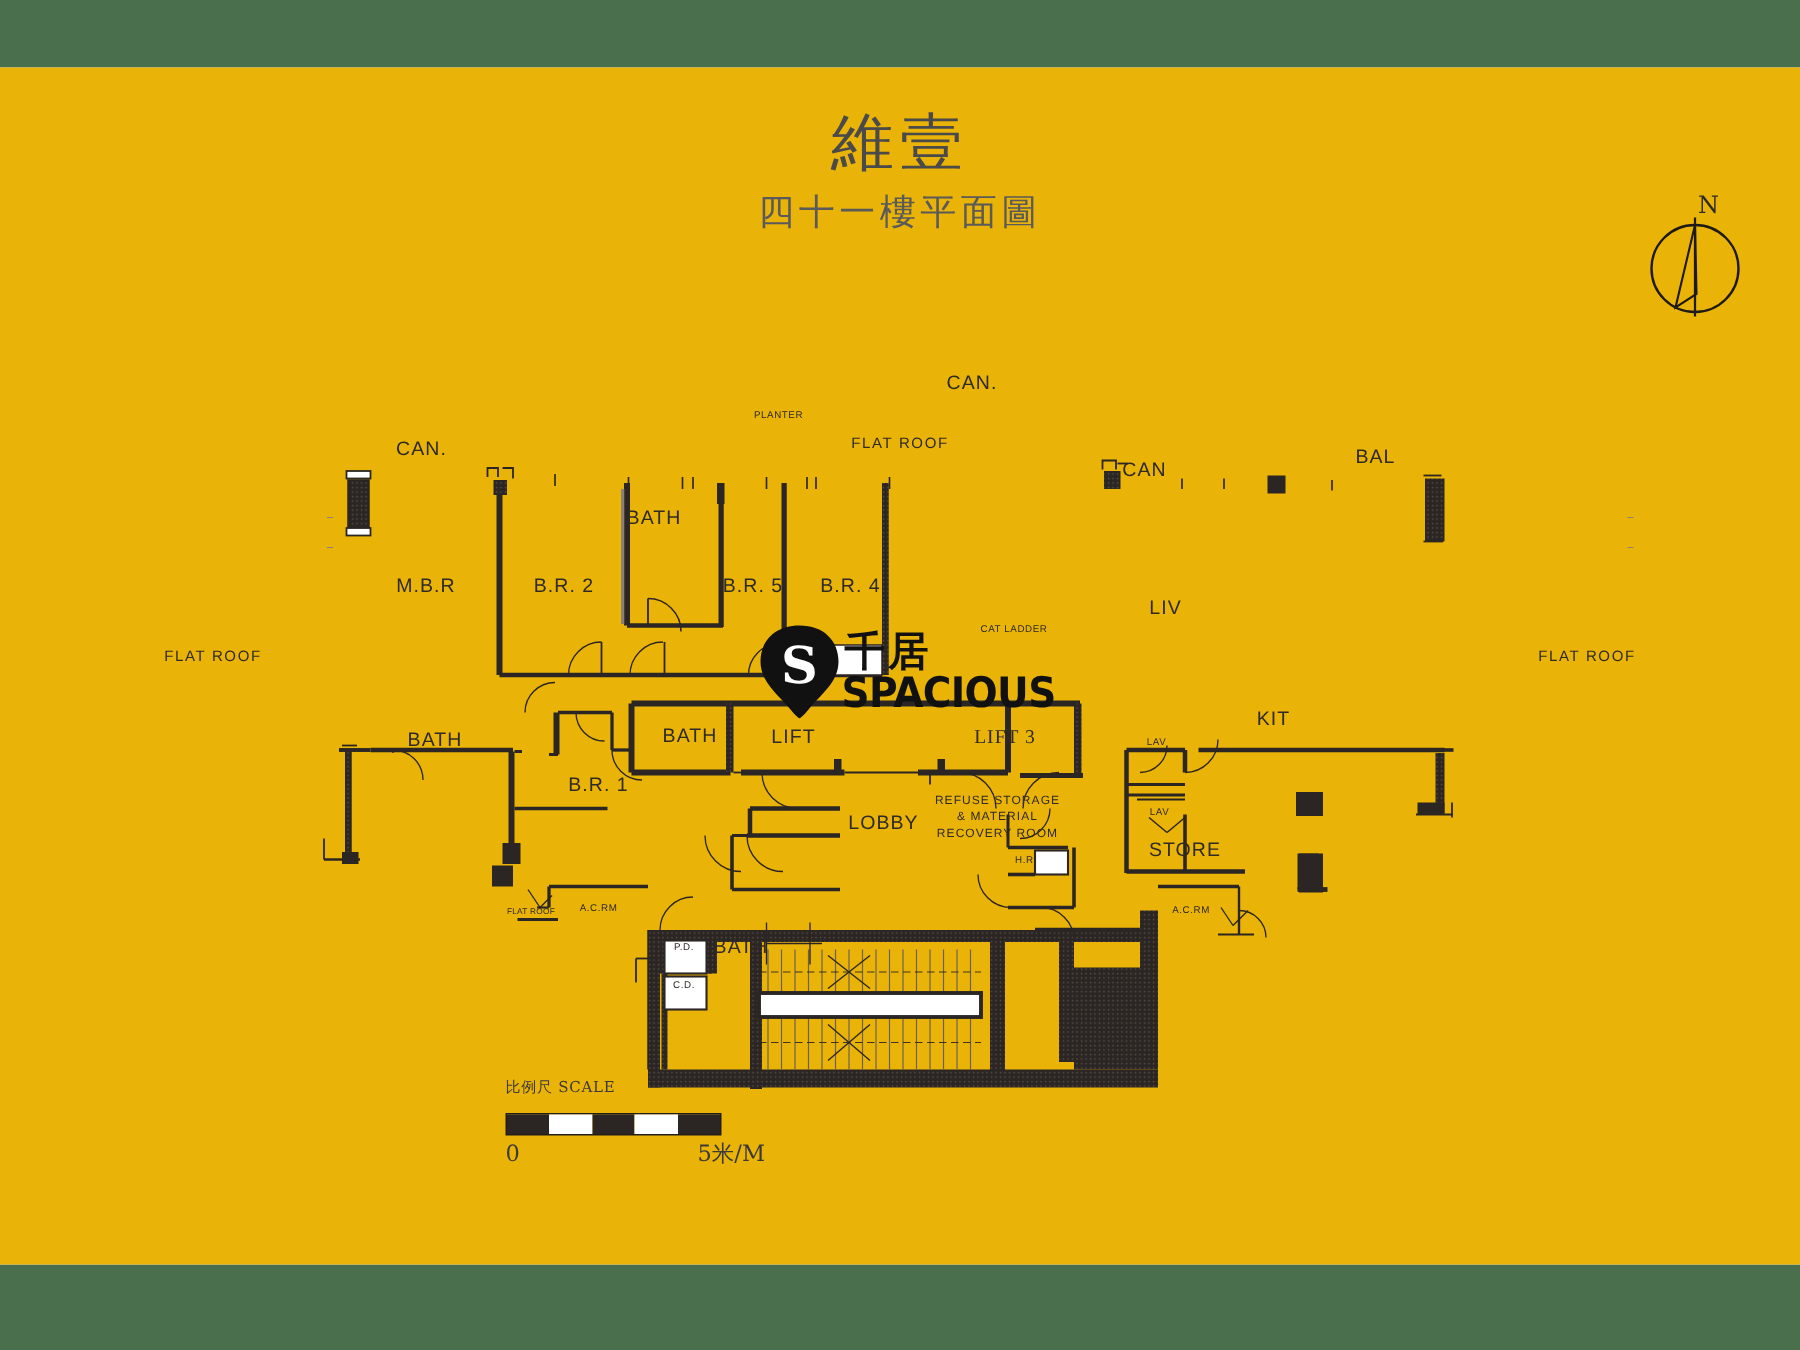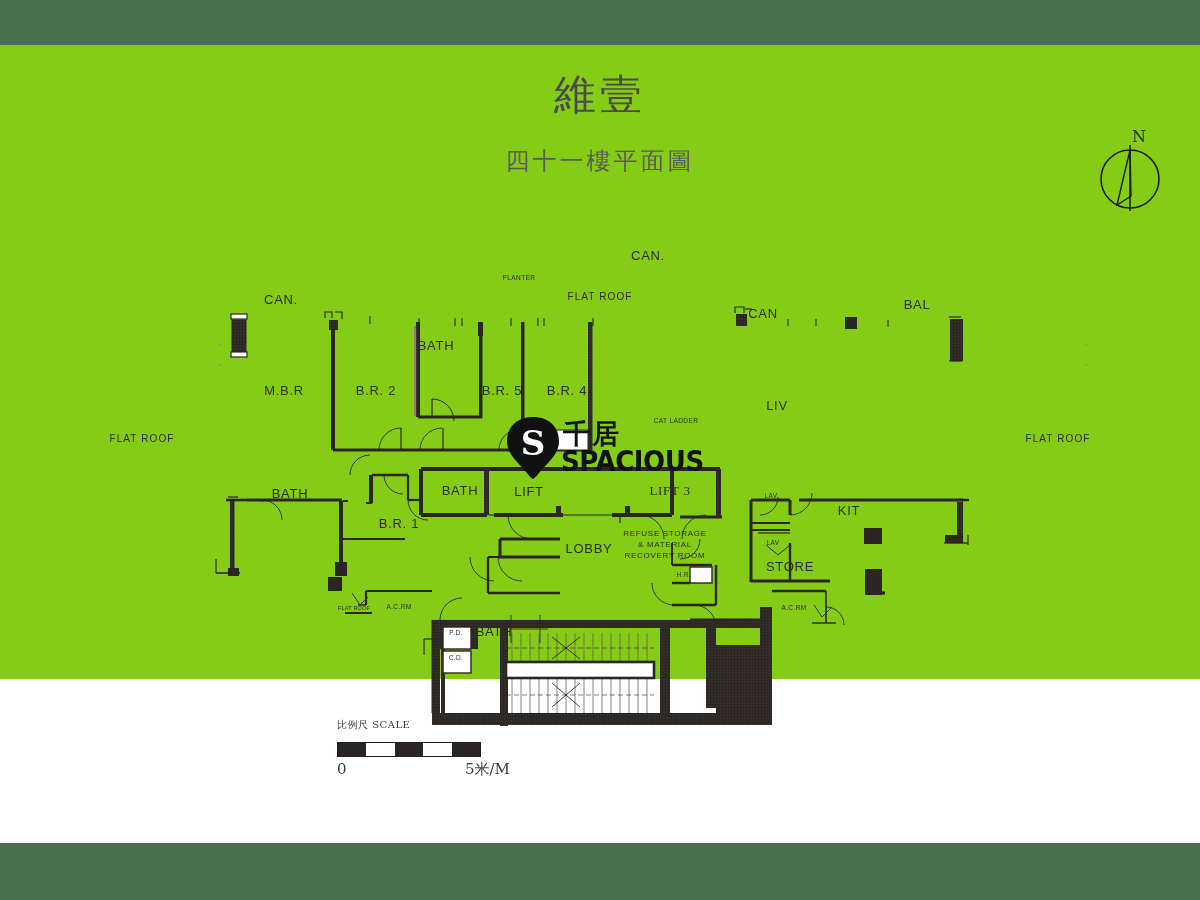--- a/index.html
+++ b/index.html
@@ -22,22 +22,22 @@
     background: #496f4d;
   }
   #band-top { top: 0; height: 45px; }
   #band-bottom { top: 843px; height: 57px; }
 
   #sheet {
     position: absolute;
     left: 0;
     top: 45px;
     width: 1200px;
-    height: 634px;
-    background: #84cc16;
+    height: 798px;
+    background: #eab308;
   }
 
   
   #title-block {
     position: absolute;
     left: 0;
     top: 28px;
     width: 1200px;
     text-align: center;
     color: #3a3a3a;
@@ -46,21 +46,21 @@
     font-family: "DejaVu Serif", "Liberation Serif", serif;
     font-size: 42px;
     letter-spacing: 4px;
     line-height: 1.05;
     color: #4a4a4a;
   }
   #plan-subtitle {
     font-family: "DejaVu Serif", "Liberation Serif", serif;
     font-size: 24px;
     letter-spacing: 3px;
-    margin-top: 28px;
+    margin-top: 8px;
     color: #5a5a5a;
   }
 
   
   #compass {
     position: absolute;
     left: 1098px;
     top: 82px;
     width: 90px;
     height: 95px;
@@ -495,21 +495,21 @@
         <div class="rlabel md" style="left: 777px; top: 360px;">LIV</div>
         <div class="rlabel sm" style="left: 676px; top: 375px;">CAT LADDER</div>
         <div class="rlabel lg" style="left: 142px; top: 393px;">FLAT ROOF</div>
         <div class="rlabel lg" style="left: 1058px; top: 393px;">FLAT ROOF</div>
         <div class="rlabel md" style="left: 290px; top: 448px;">BATH</div>
         <div class="rlabel md" style="left: 399px; top: 478px;">B.R. 1</div>
         <div class="rlabel md" style="left: 460px; top: 445px;">BATH</div>
         <div class="rlabel md" style="left: 529px; top: 446px;">LIFT</div>
         <div class="rlabel md" style="left: 670px; top: 446px; font-family: Liberation Serif, serif;">LIFT 3</div>
         <div class="rlabel sm" style="left: 771px; top: 450px;">LAV</div>
-        <div class="rlabel md" style="left: 849px; top: 465px;">KIT</div>
+        <div class="rlabel md" style="left: 849px; top: 434px;">KIT</div>
         <div class="rlabel md" style="left: 589px; top: 503px;">LOBBY</div>
         <div class="rlabel multiline" style="left: 665px; top: 500px;">REFUSE STORAGE &amp; MATERIAL RECOVERY ROOM</div>
         <div class="rlabel sm" style="left: 773px; top: 497px;">LAV</div>
         <div class="rlabel md" style="left: 790px; top: 521px;">STORE</div>
         <div class="rlabel sm" style="left: 684px; top: 529px;">H.R.</div>
         <div class="rlabel tiny" style="left: 354px; top: 563px;">FLAT ROOF</div>
         <div class="rlabel sm" style="left: 399px; top: 561px;">A.C.RM</div>
         <div class="rlabel sm" style="left: 794px; top: 562px;">A.C.RM</div>
         <div class="rlabel sm" style="left: 456px; top: 587px;">P.D.</div>
         <div class="rlabel sm" style="left: 456px; top: 612px;">C.D.</div>

